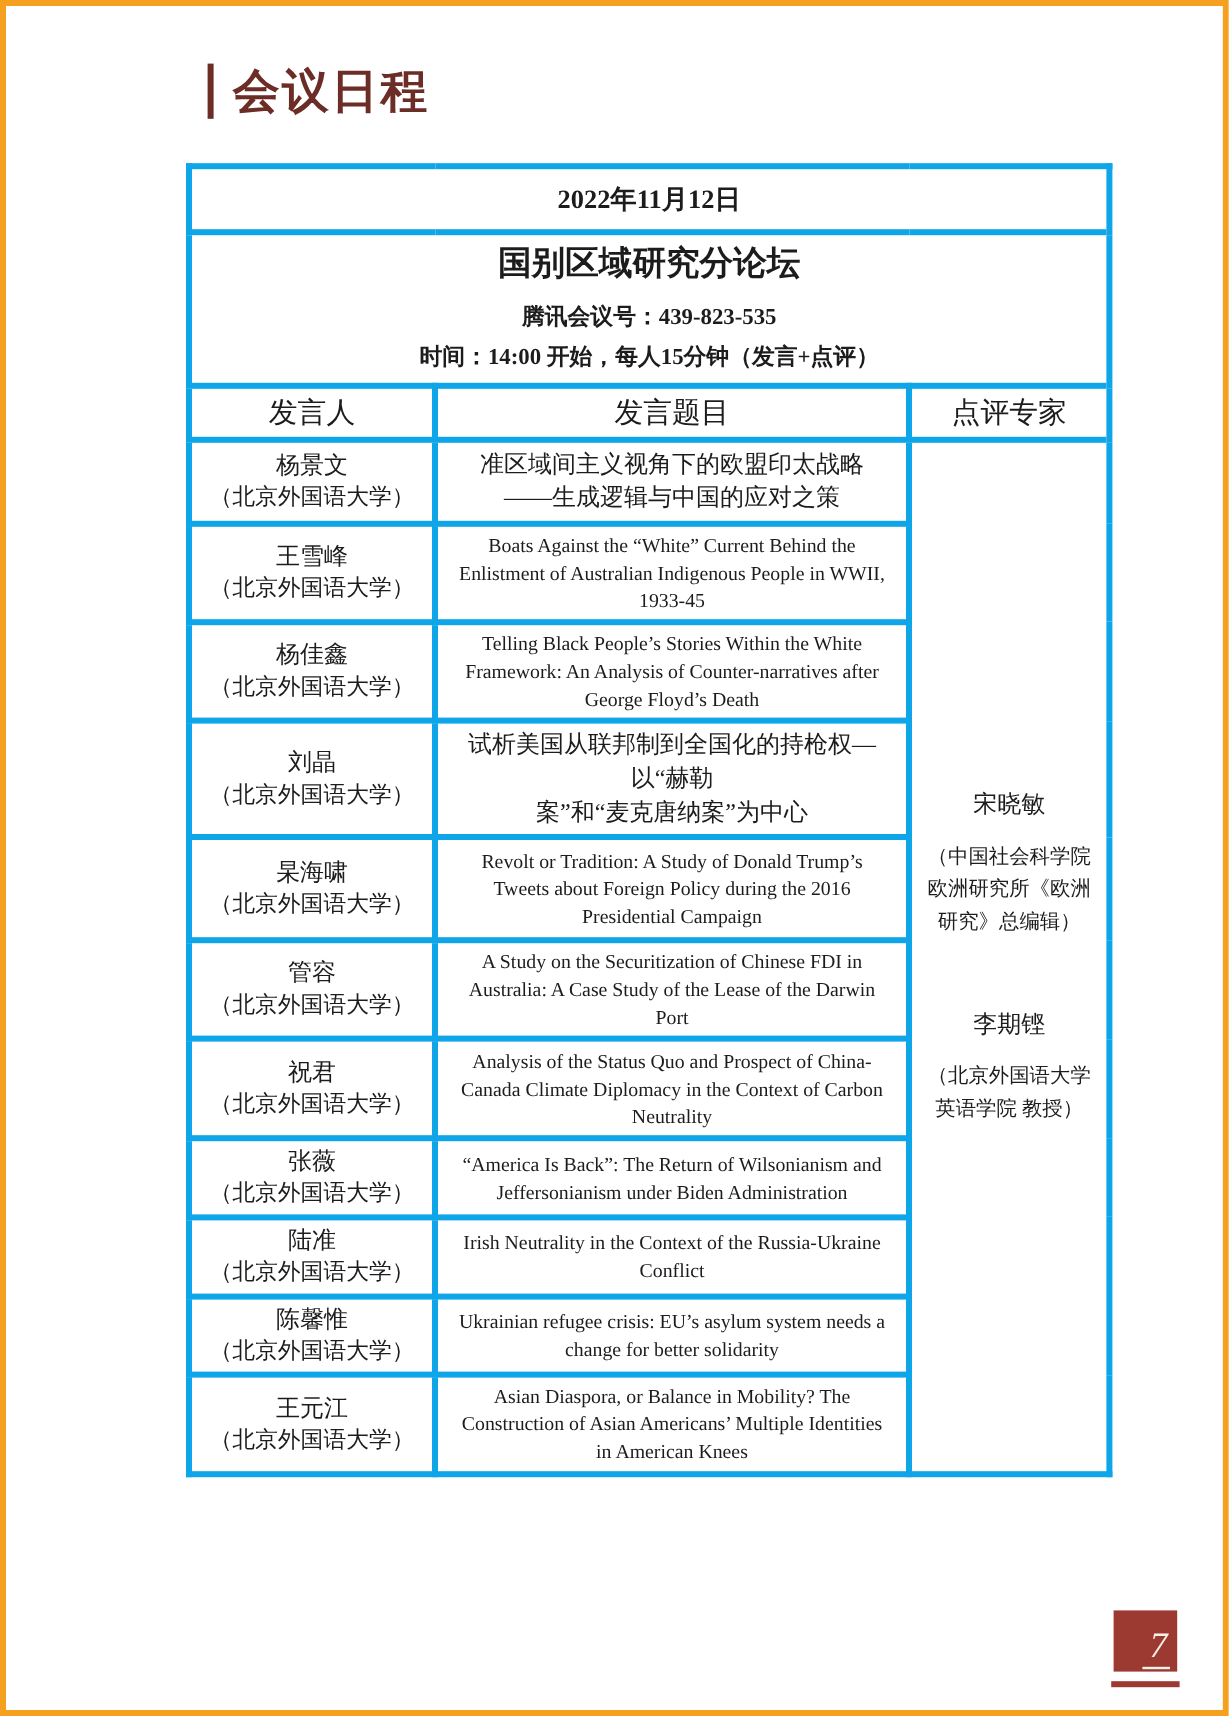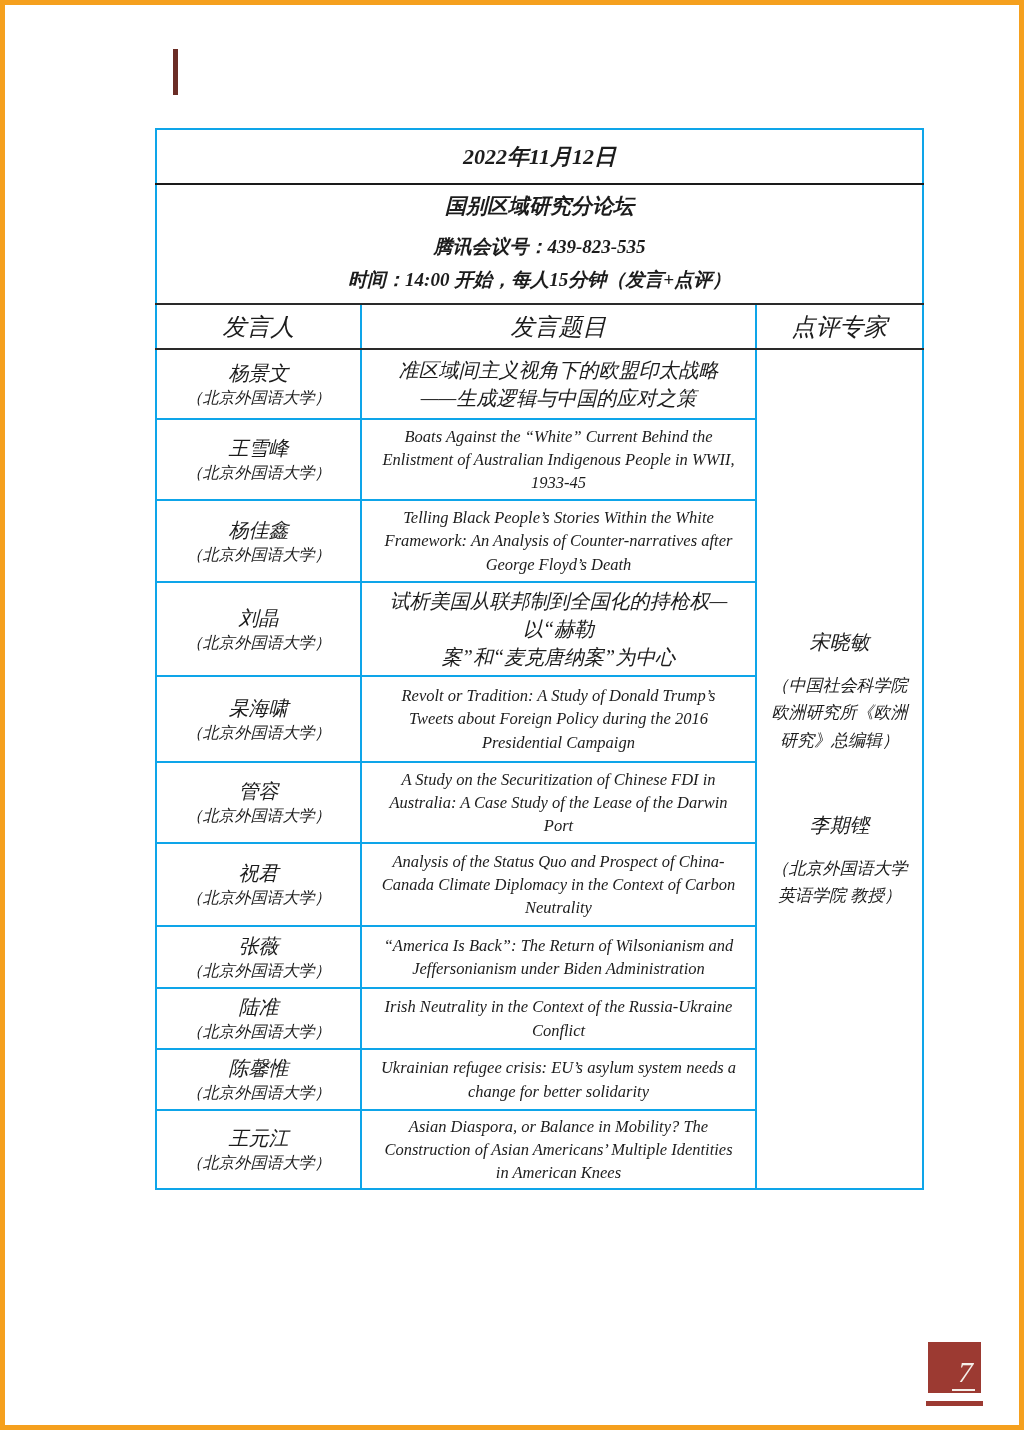--- a/index.html
+++ b/index.html
@@ -49,57 +49,56 @@
     word-spacing: -7px;
   }
   table.agenda {
     margin: 33px 0 0 150px;
     width: 767px;
     border-collapse: collapse;
     table-layout: fixed;
     border: 2px solid #3c3c3c;
   }
   table.agenda td, table.agenda th {
-    border: 2px solid #0ea5e9;
+    border: 5px solid #0ea5e9;
     text-align: center;
     vertical-align: middle;
     padding: 4px 8px;
-    font-style: italic;
   }
   tr.date-row td {
     height: 55px;
     font-weight: bold;
     font-size: 22px;
     border-bottom: 2px solid #1a1a1a;
   }
   tr.session-row td {
     height: 120px;
     border-bottom: 2px solid #2a2a2a;
   }
   .session-title {
     font-family: "Liberation Sans", sans-serif;
     font-weight: bold;
-    font-size: 21px;
+    font-size: 28px;
     margin-bottom: 10px;
   }
   .session-line {
     font-weight: bold;
     font-size: 19px;
     line-height: 1.75;
   }
   tr.cols-row td {
     height: 45px;
     font-size: 24px;
     border-bottom: 2px solid #2a2a2a;
   }
   .col-speaker { width: 205px; }
   .col-topic   { width: 395px; }
   .col-expert  { width: 167px; }
   td.speaker-cell { font-size: 20px; line-height: 1.35; }
-  .speaker-affil { font-size: 16px; }
+  .speaker-affil { font-size: 19px; }
   td.topic-cell {
     font-size: 16.5px;
     line-height: 1.4;
     white-space: pre-line;
   }
   td.topic-cell.cn { font-size: 20px; text-align: center; }
   td.expert-cell {
     vertical-align: middle;
     padding: 10px 6px;
   }
@@ -140,20 +139,21 @@
   }
 </style>
 </head>
 <body>
 
 <div class="page">
 
 
   <div class="title-row">
     <div class="title-bar"></div>
+    <div class="page-title">会议日程</div>
   </div>
 
 
   <table class="agenda">
     <colgroup>
       <col class="col-speaker">
         <col class="col-topic">
         <col class="col-expert">
     </colgroup>
     <tbody>

